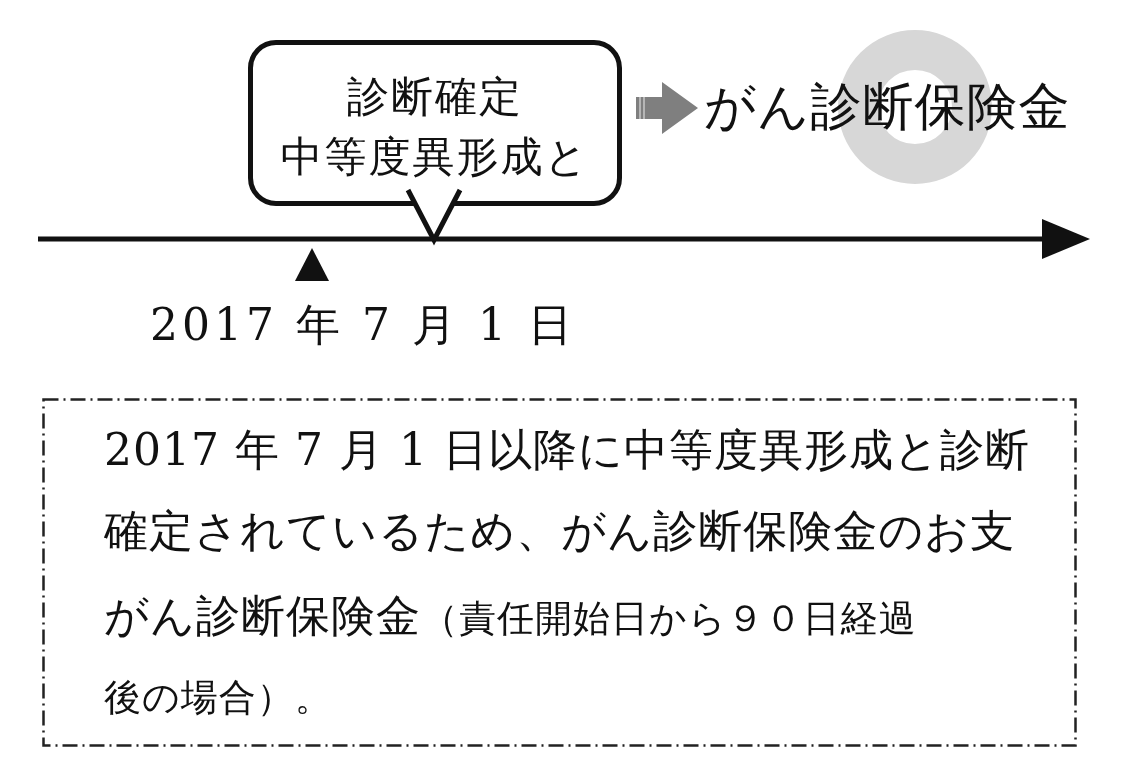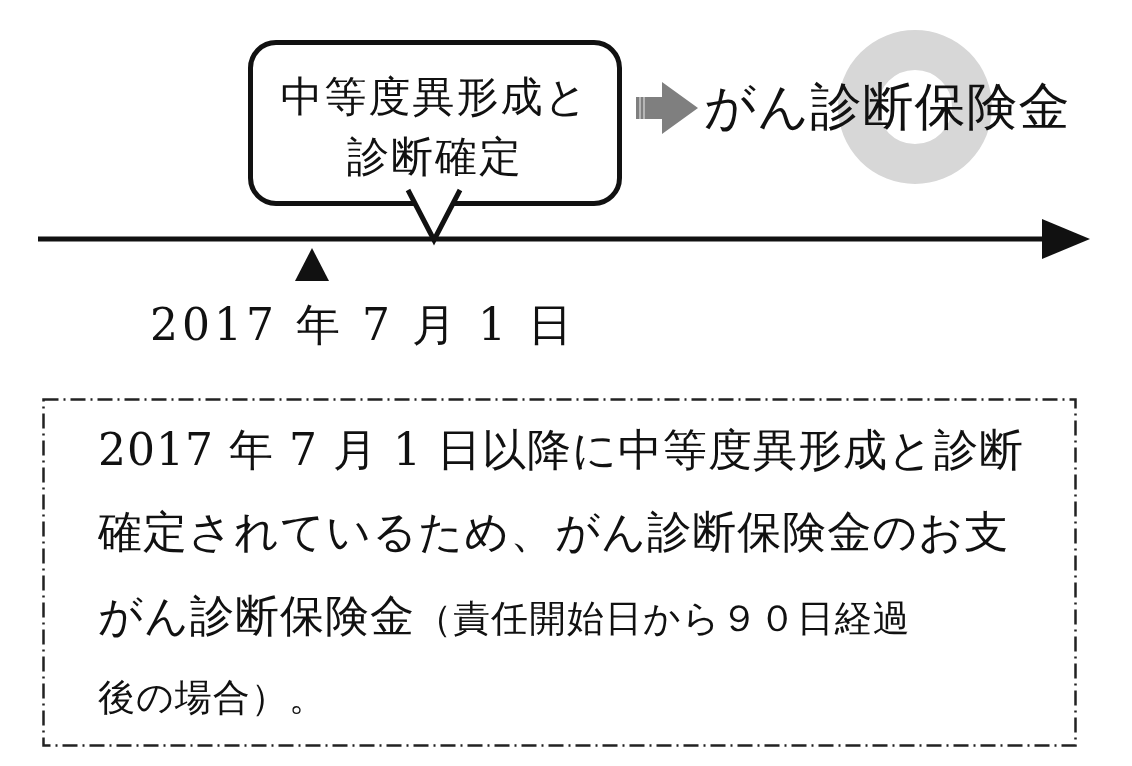--- a/index.html
+++ b/index.html
@@ -67,42 +67,42 @@
   
   .note-box{
     position:absolute;
     left:42px;top:398px;
     width:1035px;height:349px;
     z-index:2;
   }
   .note-border{position:absolute;left:0;top:0;}
   .note-line{
     position:absolute;
-    left:56px;
+    left:62px;
     font-size:44px;line-height:52px;
     letter-spacing:1px;
     white-space:nowrap;
     color:#111111;
   }
   .nl1{top:26px;}
-  .nl2{top:108px;}
+  .nl2{top:108px;font-family:Liberation Serif, serif;}
   .nl3{top:192px;}
   .nl4{top:274px;}
   .small-txt{font-size:37px;}
 </style>
 </head>
 <body>
 
 <div class="stage">
 
   <div class="ring"></div>
 
   <div class="bubble">
+    <div class="bline">診断確定</div>
     <div class="bline">中等度異形成と</div>
-    <div class="bline">診断確定</div>
   </div>
 
   <svg class="overlay" viewBox="0 0 1132 766">
 
     <path d="M408,190 L434,240 L460,190" fill="#ffffff" stroke="#111111" stroke-width="5"></path>
 
     <line x1="38" y1="239" x2="1046" y2="239" stroke="#111111" stroke-width="5"></line>
     <polygon points="1042,219 1090,239 1042,259" fill="#111111"></polygon>
 
     <polygon points="295,281 312,248 329,281" fill="#111111"></polygon>

